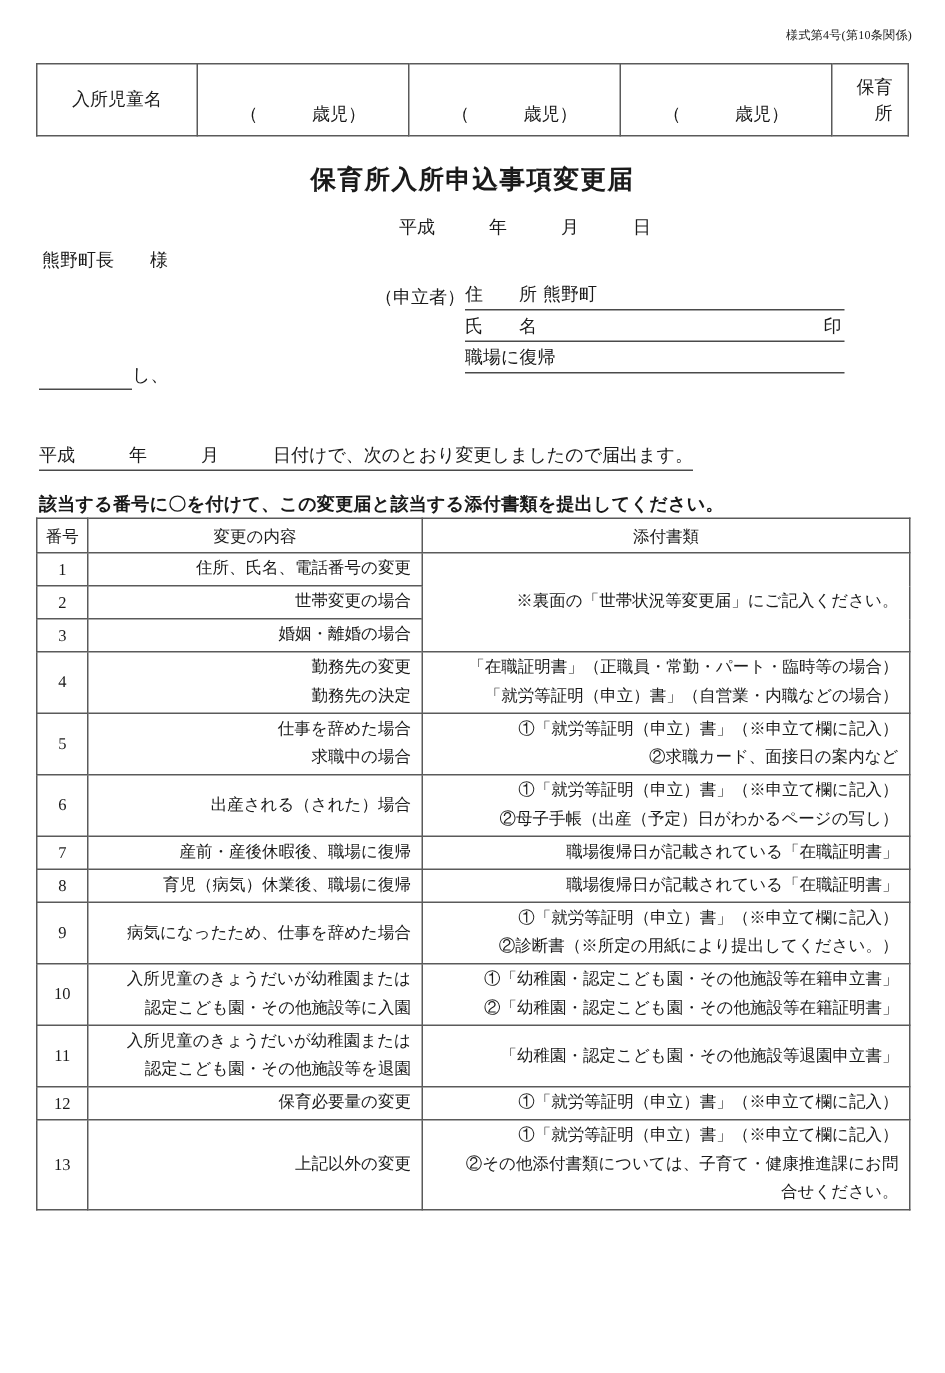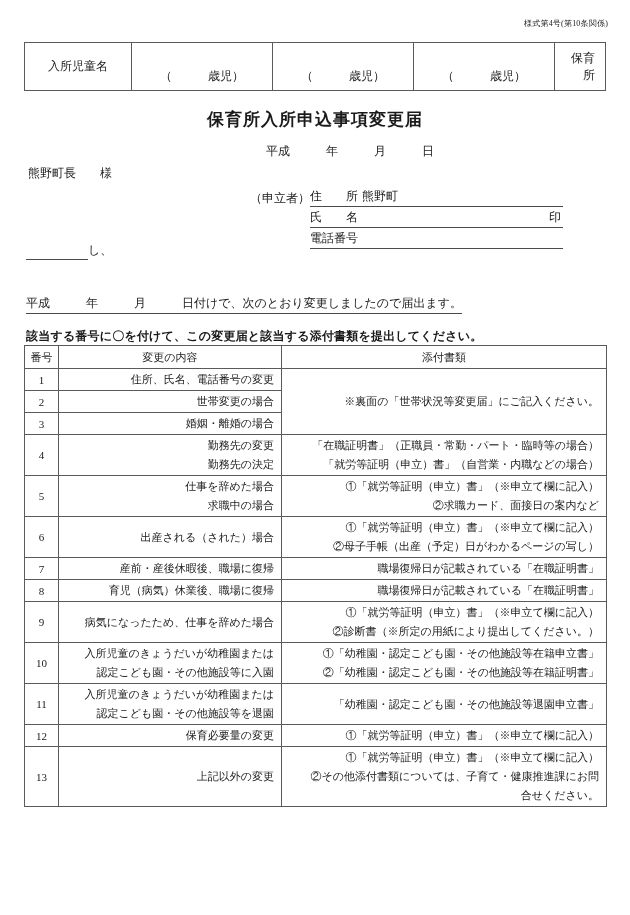--- a/index.html
+++ b/index.html
@@ -263,21 +263,21 @@
     <span class="app-tag"></span>
     <span class="app-field">
       <span class="app-key">氏　　名</span>
       <span class="app-val"></span>
       <span class="app-seal">印</span>
     </span>
   </div>
   <div class="app-row">
     <span class="app-tag"></span>
     <span class="app-field">
-      <span class="app-key">電話番号</span>
+      <span class="app-key">職場に復帰</span>
       <span class="app-val"></span>
       <span class="app-seal"></span>
     </span>
   </div>
 </div>
 
 <div class="stmt stmt-1">
   <span class="blank-mid"></span><span class="tail">し、</span>
 </div>
 

